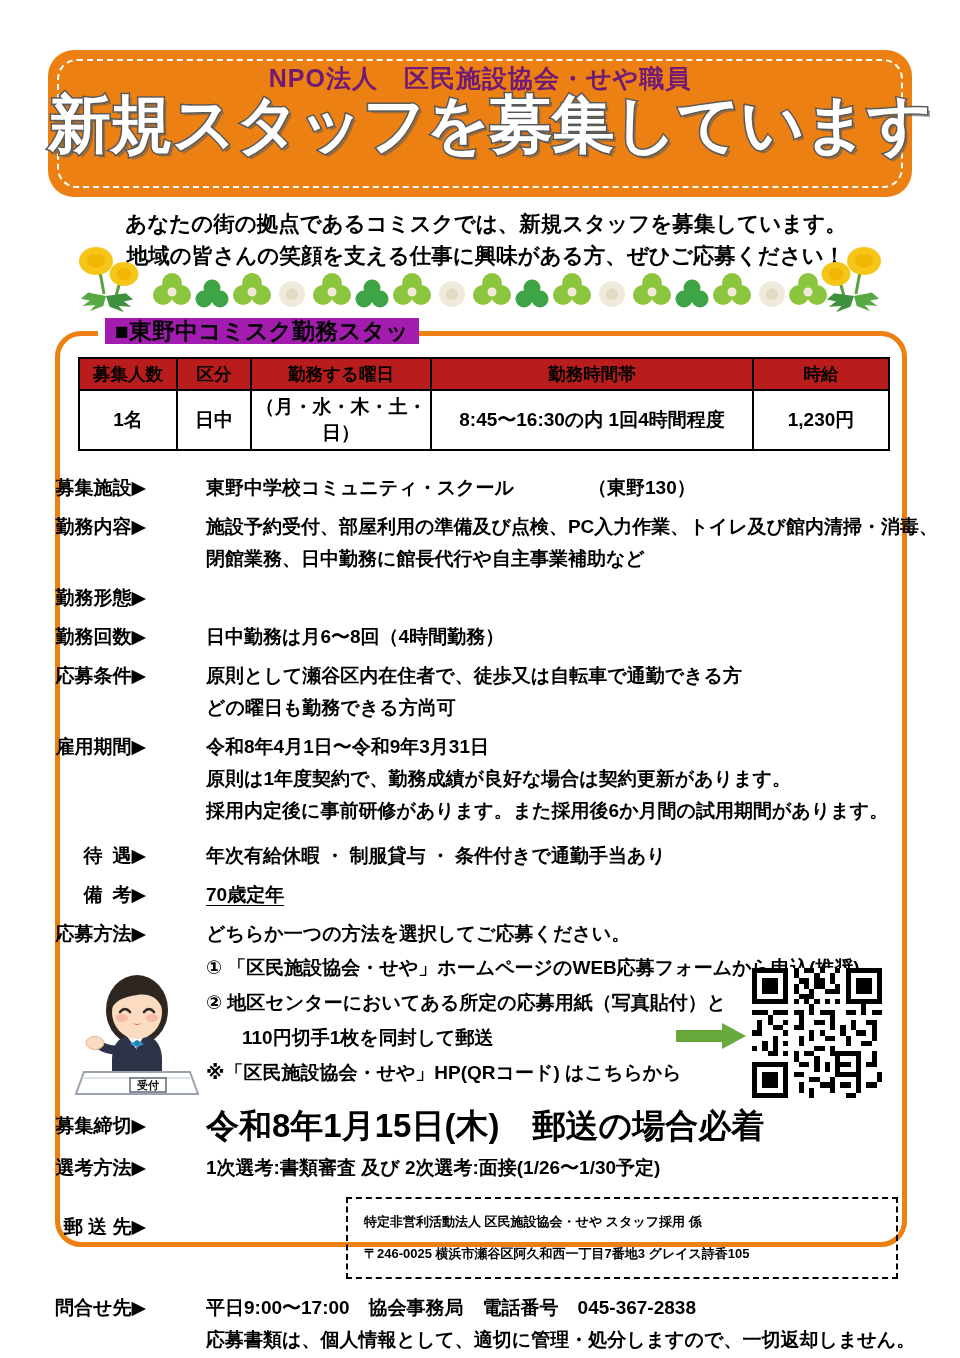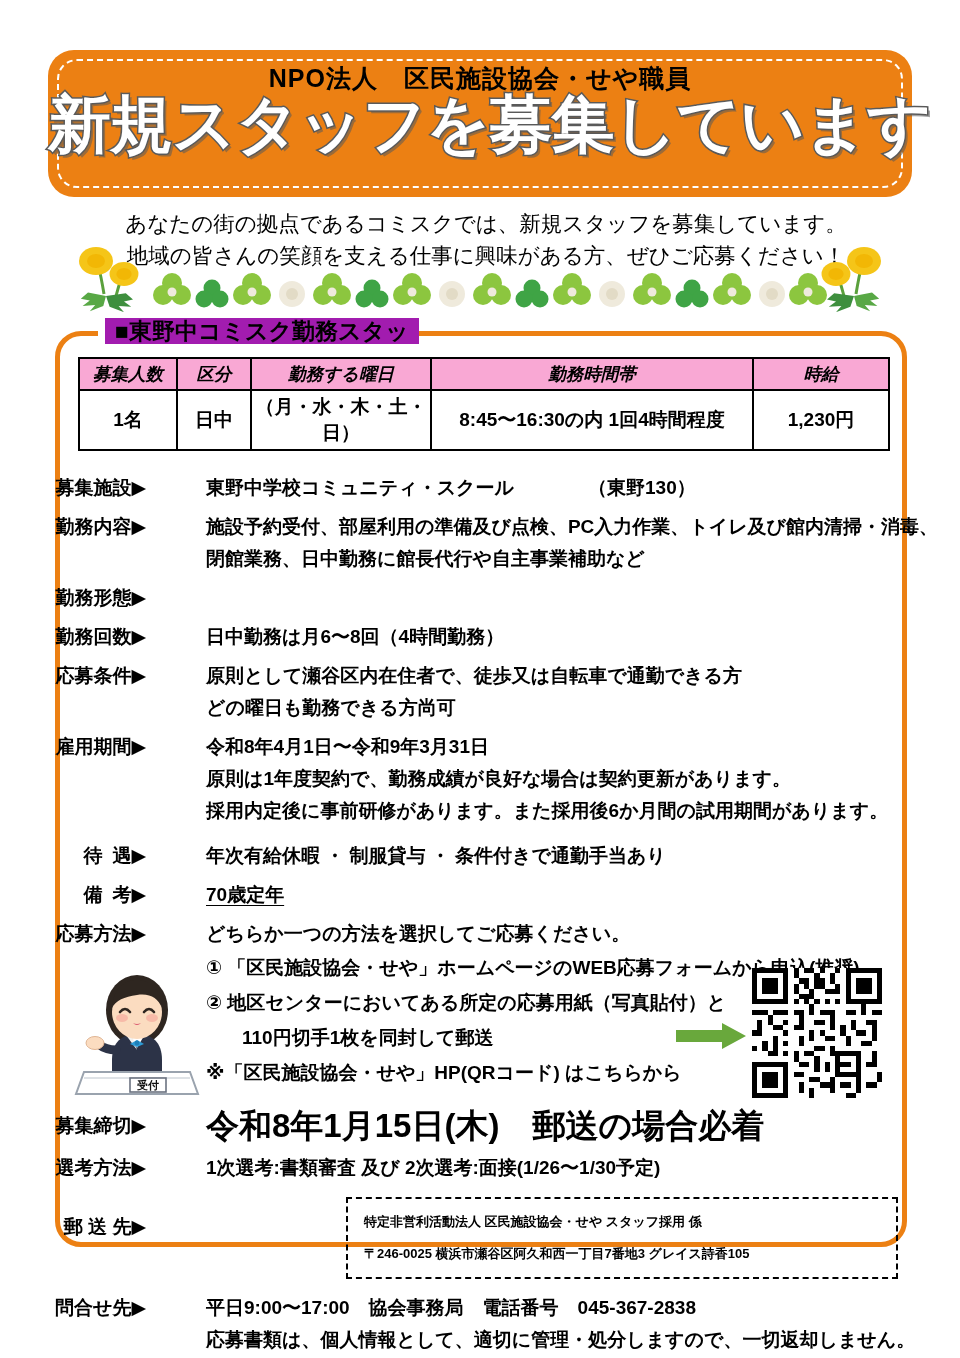--- a/index.html
+++ b/index.html
@@ -36,21 +36,21 @@
     border: 2px dashed #ffffff;
     border-radius: 20px;
     box-sizing: border-box;
   }
   .banner-sub {
     position: absolute;
     top: 12px;
     left: 0;
     width: 100%;
     text-align: center;
-    color: #000000;
+    color: #701a75;
     font-size: 25px;
     font-weight: bold;
     letter-spacing: 1px;
     white-space: nowrap;
   }
   .banner-title {
     position: absolute;
     top: 43px;
     left: 0;
     width: 100%;
@@ -69,21 +69,21 @@
   
   .intro {
     position: absolute;
     left: 0;
     top: 208px;
     width: 960px;
     text-align: center;
   }
   .intro-line {
     font-size: 21.5px;
-    font-weight: normal;
+    font-weight: bold;
     line-height: 32px;
     letter-spacing: 0px;
     white-space: nowrap;
     padding-left: 12px;
   }
 
   
   .floral {
     position: absolute;
     left: 60px;
@@ -141,23 +141,22 @@
   }
   .tbl th, .tbl td {
     border: 2px solid #000000;
     text-align: center;
     font-weight: bold;
     font-size: 18px;
     padding: 0;
   }
   .tbl th {
     height: 30px;
-    background: #f9a8d4;
+    background: #b91c1c;
     font-size: 17.5px;
-    font-style: italic;
   }
   .tbl td {
     height: 58px;
     font-size: 19px;
   }
   .col-num   { width: 96px; }
   .col-kubun { width: 72px; }
   .col-days  { width: 178px; }
   .col-hours { width: 320px; }
   .col-wage  { width: 134px; }

